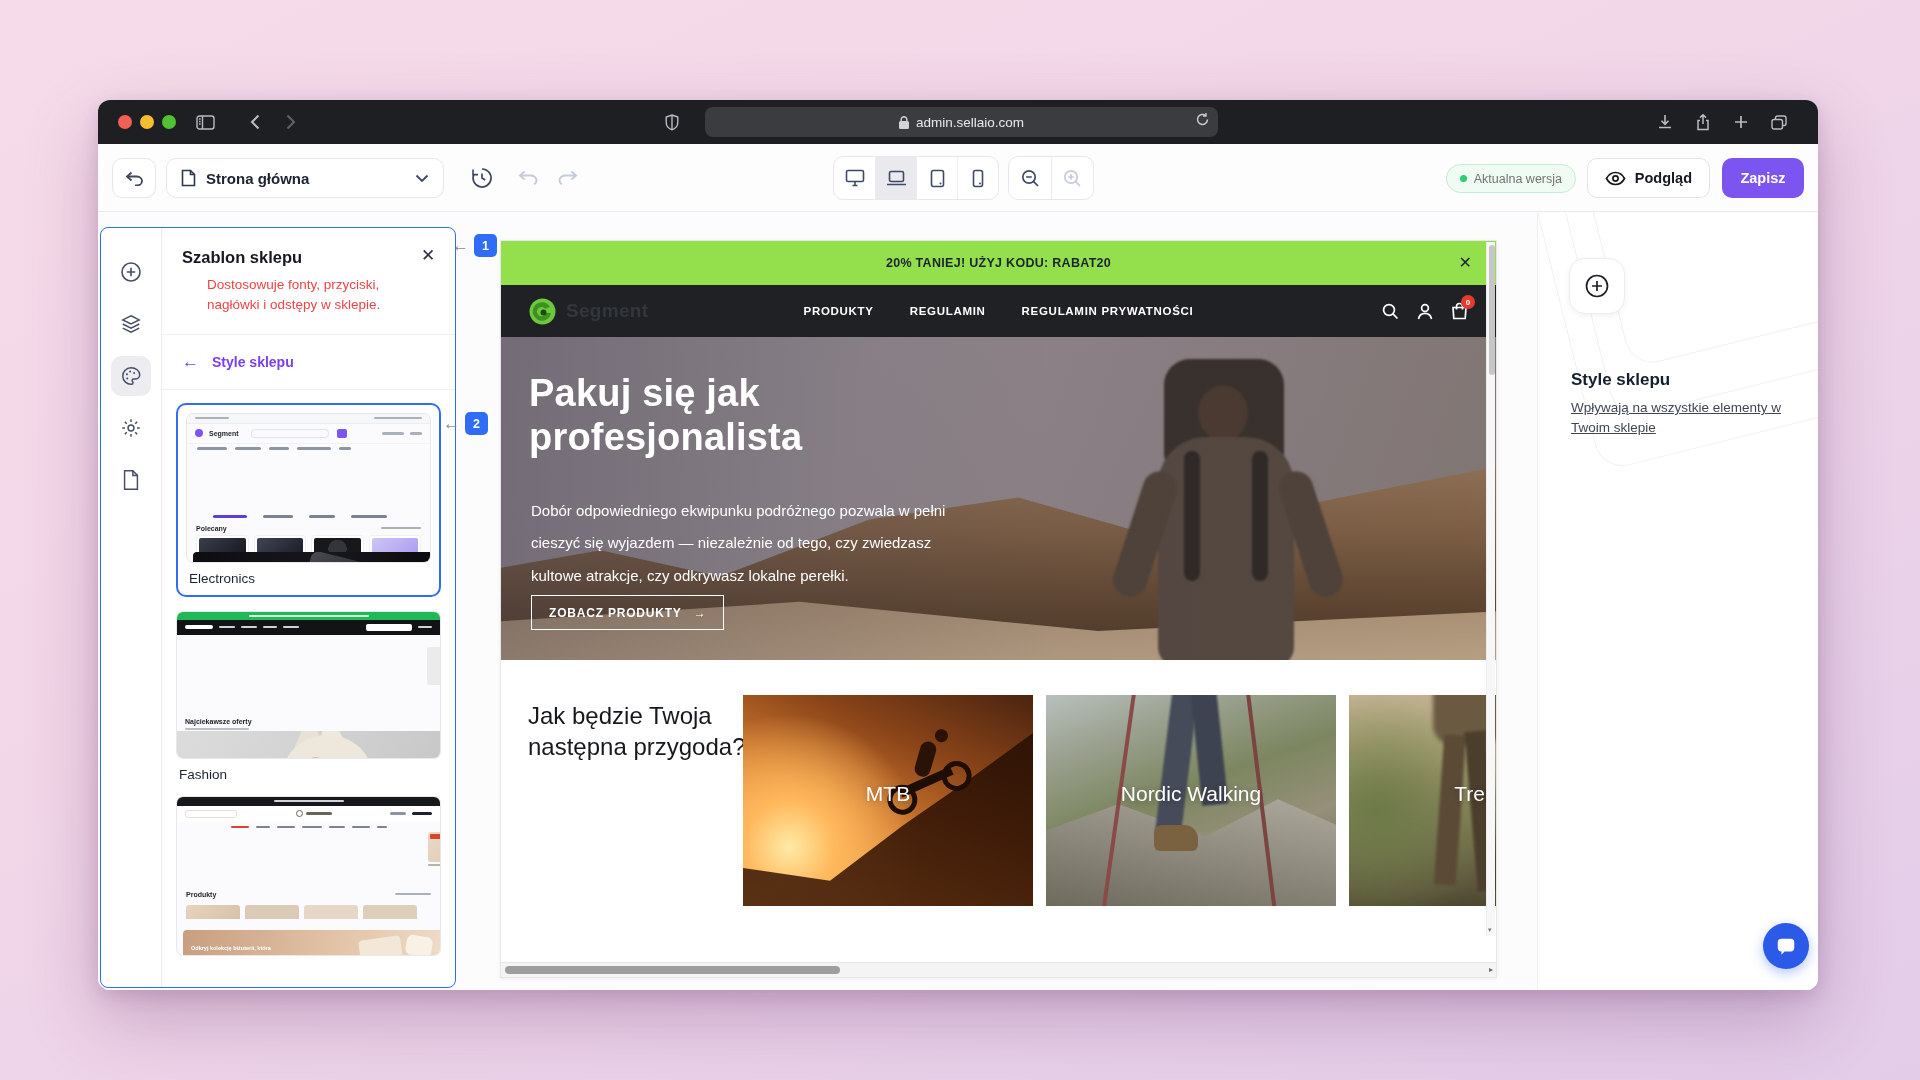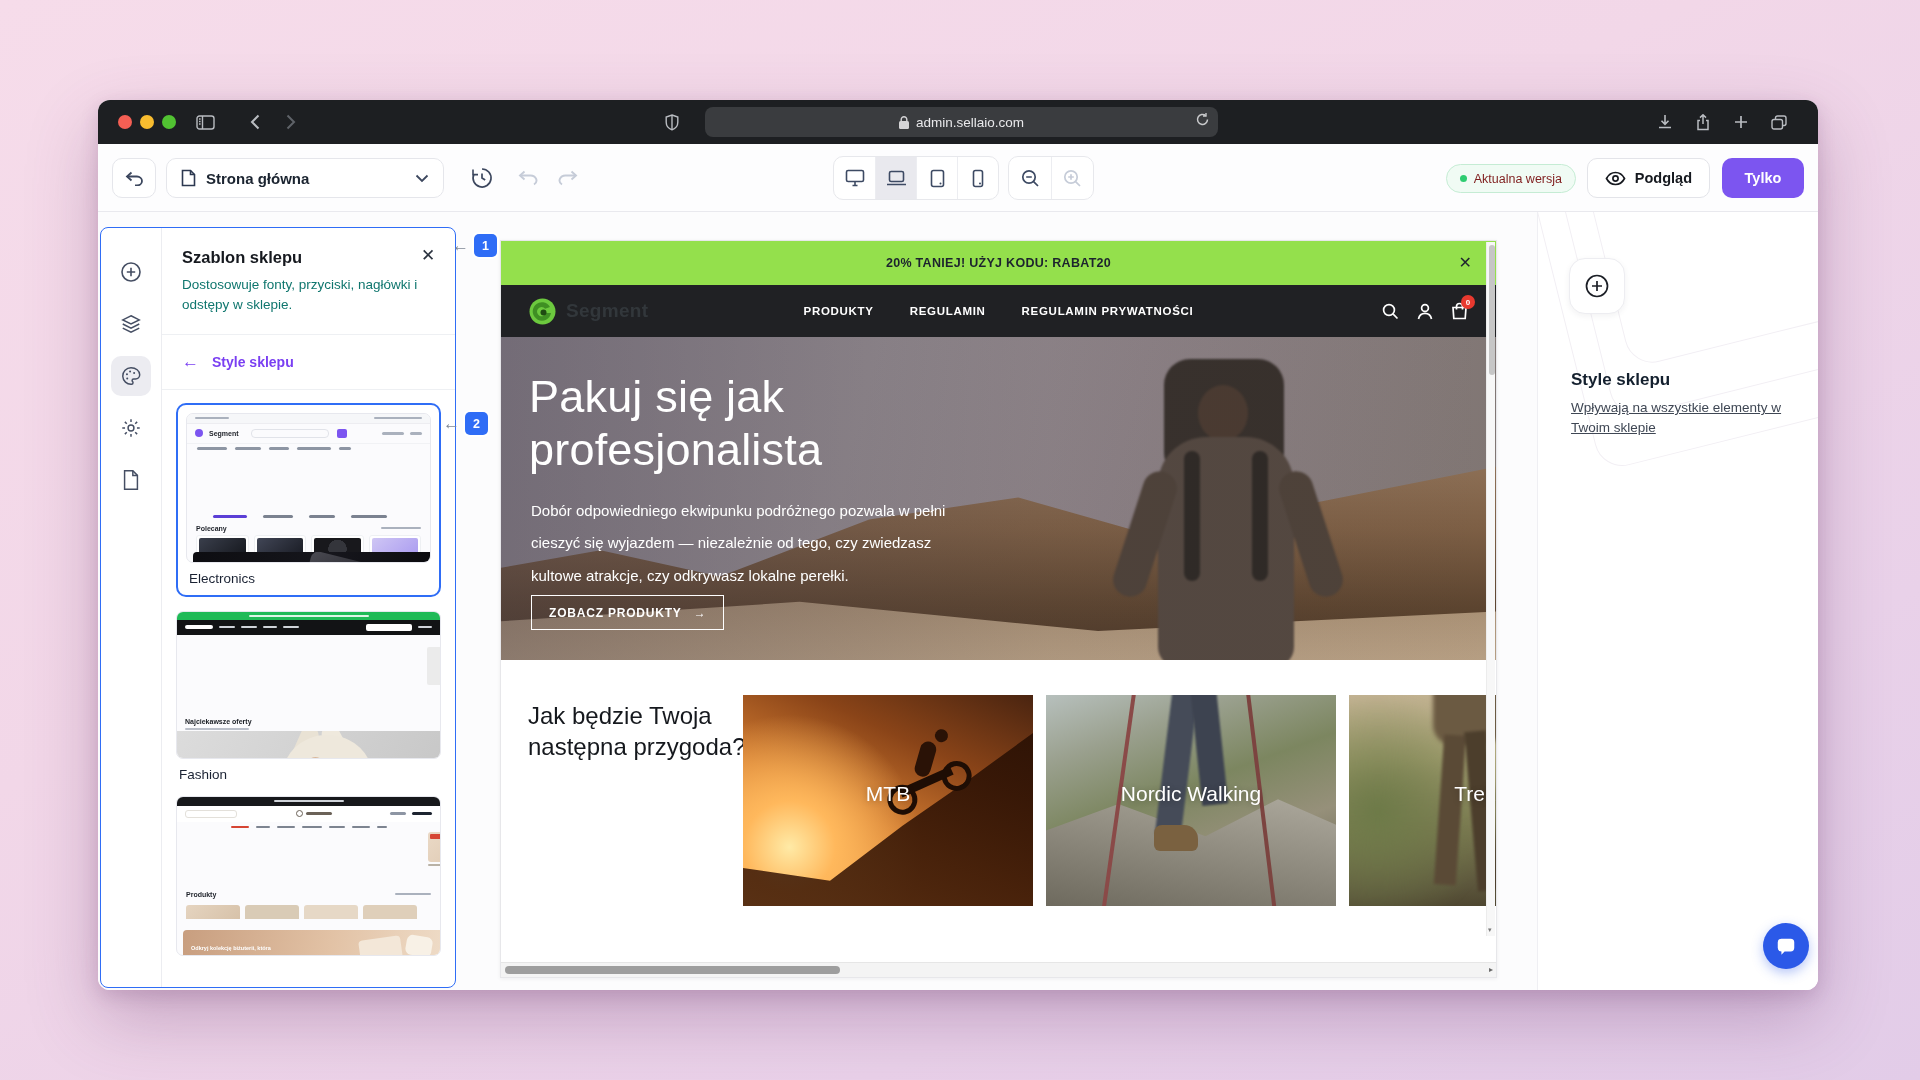--- a/index.html
+++ b/index.html
@@ -40,21 +40,21 @@
     border-radius:10px; overflow:hidden; background:#fff; }
   .devgrp .cell { width:41px; display:flex; align-items:center; justify-content:center; color:#3d4a63; border-left:1px solid #ecedf1; }
   .devgrp .cell:first-child { border-left:none; }
   .devgrp .cell.sel { background:#e9e9ee; }
   .zoomgrp { position:absolute; left:910px; top:12px; height:44px; display:flex; border:1px solid #e7e8ec; border-radius:10px; overflow:hidden; background:#fff; }
   .zoomgrp .cell { width:42px; display:flex; align-items:center; justify-content:center; color:#3d4a63; border-left:1px solid #ecedf1; }
   .zoomgrp .cell:first-child { border-left:none; }
   .zoomgrp .cell.dim { color:#c6ccd8; }
   .ver-badge { position:absolute; right:326px; top:20px; height:29px; padding:0 13px; border-radius:15px;
     background:#f0fbf4; border:1px solid #c5ecd4; display:flex; align-items:center; gap:7px;
-    font-size:12.5px; color:#7f1d1d; }
+    font-size:12.5px; color:#737373; }
   .ver-badge .dot { width:7px; height:7px; border-radius:50%; background:#2ecc71; }
   .preview-btn { position:absolute; right:188px; top:14px; height:40px; padding:0 17px; border:1px solid #e3e4e9;
     border-radius:10px; background:#fff; display:flex; align-items:center; gap:9px;
     font-size:14.5px; font-weight:700; color:#16191f; }
   .save-btn { position:absolute; right:104px; top:14px; height:40px; width:78px; border-radius:10px;
     background:#7c55f0; color:#fff; font-size:14.5px; font-weight:700; display:flex; align-items:center; justify-content:center; border:none; }
   .save-btn { right:14px; width:82px; }
   .preview-btn { right:108px; }
   .ver-badge { right:242px; }
 
@@ -63,21 +63,21 @@
 
   
   .lpanel { position:absolute; left:2px; top:15px; width:356px; height:761px; background:#fff;
     border:1.5px solid #2f6df6; border-radius:8px; display:flex; overflow:hidden; }
   .rail { width:61px; border-right:1px solid #ecedf1; padding-top:24px; display:flex; flex-direction:column; align-items:center; gap:12px; }
   .rail .ric { width:40px; height:40px; border-radius:10px; display:flex; align-items:center; justify-content:center; color:#454e63; }
   .rail .ric.sel { background:#ececf1; }
   .pbody { flex:1; display:flex; flex-direction:column; position:relative; overflow:hidden; }
   .phead { padding:20px 20px 18px 20px; border-bottom:1px solid #eef0f3; position:relative; }
   .phead h2 { font-size:16.5px; font-weight:700; color:#16191f; }
-  .phead p  { margin-top:8px; font-size:13.5px; line-height:1.5; color:#0f766e; }
+  .phead p  { margin-top:8px; font-size:13.5px; line-height:1.5; color:#ef4444;margin-left:25px; }
   .close-x { position:absolute; top:16px; right:16px; width:22px; height:22px; color:#2b3340;
     display:flex; align-items:center; justify-content:center; font-size:17px; }
   .backrow { padding:17px 20px; border-bottom:1px solid #eef0f3; display:flex; align-items:center; gap:13px;
     color:#7a3ff2; font-size:14px; font-weight:700; }
   .backrow .arr { font-size:17px; }
   .tpl-list { flex:1; overflow:hidden; padding:13px 14px; }
   .tpl-sel { border:2px solid #2f6df6; border-radius:10px; padding:8px 8px 9px 8px; background:#fff; }
   .tpl-label { margin-top:8px; font-size:13.5px; color:#1a2233; padding-left:3px; }
   .tpl-plain { margin-top:14px; }
   .mini { border-radius:7px; overflow:hidden; border:1px solid #e7e8ee; background:#fbfbfd; position:relative; }
@@ -188,21 +188,21 @@
     background:linear-gradient(180deg,#ad9478,#c2aa8d); clip-path:polygon(0 40%,30% 10%,60% 55%,100% 25%,100% 100%,0 100%); opacity:.9; }
   .hero .man { position:absolute; right:150px; top:22px; width:240px; height:310px; filter:blur(1.2px); }
   .man .pack { position:absolute; left:58px; top:0; width:120px; height:120px; border-radius:26px; background:#37302b; }
   .man .head { position:absolute; left:92px; top:26px; width:50px; height:56px; border-radius:50%; background:#4a3a30; }
   .man .body { position:absolute; left:52px; top:78px; width:136px; height:230px; border-radius:48px 48px 20px 20px; background:#544840; }
   .man .strap1,.man .strap2 { position:absolute; top:92px; width:16px; height:130px; background:#2e2925; border-radius:8px; }
   .man .strap1 { left:78px; } .man .strap2 { left:146px; }
   .man .arm1 { position:absolute; left:22px; top:110px; width:34px; height:130px; border-radius:17px; background:#4e4239; transform:rotate(18deg); }
   .man .arm2 { position:absolute; right:18px; top:110px; width:34px; height:130px; border-radius:17px; background:#4e4239; transform:rotate(-18deg); }
   .hero .shade { position:absolute; inset:0; background:linear-gradient(90deg,rgba(70,62,74,.38),rgba(70,62,74,.08) 55%,transparent); }
-  .htitle { position:absolute; left:28px; top:34px; color:#fff; font-size:45px; line-height:1.17; font-weight:400; letter-spacing:.2px; }
+  .htitle { position:absolute; left:28px; top:34px; color:#fff; font-size:38px; line-height:1.17; font-weight:700; letter-spacing:.2px; }
   .hpara { position:absolute; left:30px; top:158px; width:450px; color:#fff; font-size:15px; line-height:2.15; font-weight:400; }
   .hcta { position:absolute; left:30px; top:258px; height:35px; padding:0 17px; border:1.5px solid #fff;
     display:flex; align-items:center; gap:12px; color:#fff; font-size:12px; font-weight:700; letter-spacing:.8px; background:transparent; }
 
   .ssec { position:absolute; left:0; top:419px; width:100%; height:319px; background:#fff; }
   .ssec h3 { position:absolute; left:27px; top:40px; font-size:24px; line-height:1.3; font-weight:400; color:#15181d; }
   .cards { position:absolute; left:242px; top:35px; display:flex; gap:13px; }
   .card { position:relative; width:290px; height:211px; overflow:hidden; }
   .card .lab { position:absolute; left:0; right:0; top:47%; transform:translateY(-50%); text-align:center;
     color:#fff; font-size:21px; font-weight:400; text-shadow:0 1px 6px rgba(0,0,0,.25); z-index:3; }
@@ -415,21 +415,21 @@
         <span>Aktualna wersja</span>
       </div>
       <div class="preview-btn">
         <svg width="21" height="15" viewBox="0 0 21 15" fill="none" stroke="#16191f" stroke-width="1.7">
             <path d="M1.5 7.5C3.6 3.5 6.9 1.5 10.5 1.5s6.9 2 9 6c-2.1 4-5.4 6-9 6s-6.9-2-9-6z"></path>
             <circle cx="10.5" cy="7.5" r="2.6"></circle>
           </svg>
         <span>Podgląd</span>
       </div>
       <button class="save-btn">
-          <span>Tylko</span>
+          <span>Zapisz</span>
         </button>
     </div>
 
     <div class="content">
 
       <div class="lpanel">
         <div class="rail">
           <span class="ric">
             <svg width="22" height="22" viewBox="0 0 22 22" fill="none" stroke="currentColor" stroke-width="1.6">
                 <circle cx="11" cy="11" r="9"></circle>

